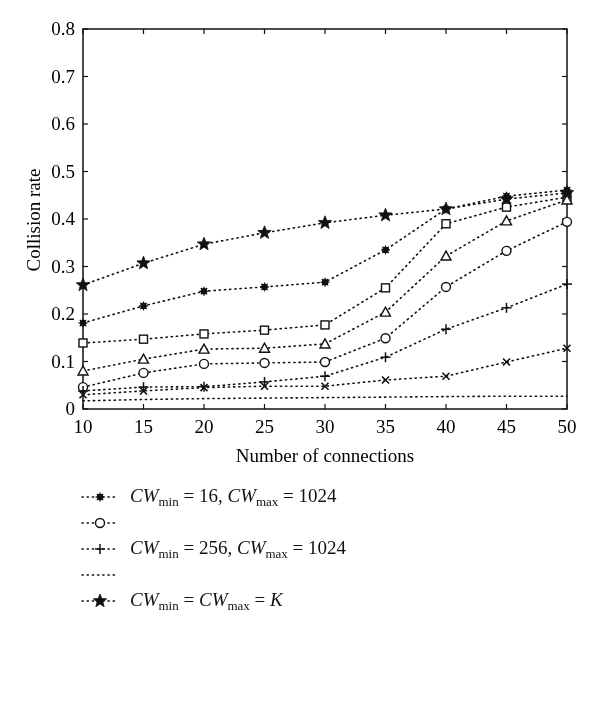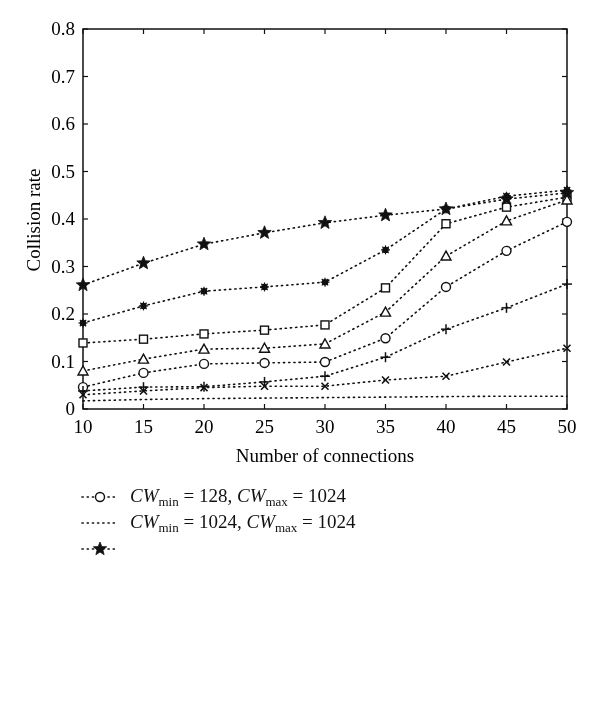--- a/index.html
+++ b/index.html
@@ -220,29 +220,47 @@
       </g>
     </g>
   <text id="ylabel" x="0" y="0" font-size="19" text-anchor="middle" font-family="Liberation Serif, DejaVu Serif, serif" transform="translate(40,220) rotate(-90)">Collision rate</text>
   <text id="xlabel" x="325" y="462" font-size="19" text-anchor="middle" font-family="Liberation Serif, DejaVu Serif, serif">Number of connections</text>
 </svg>
 
 <div id="legend">
     <div class="legend-row">
       <svg class="legend-swatch" viewBox="0 0 40 20">
         <line x1="2" y1="10" x2="38" y2="10" stroke="#111111" stroke-width="1.6" stroke-dasharray="1.2 4" stroke-linecap="round"></line>
+        <circle cx="20" cy="10" r="3.2" fill="#111111"></circle>
+        <line x1="15.5" y1="10" x2="24.5" y2="10" stroke="#111111" stroke-width="1.2"></line>
+        <line x1="16.818019484660535" y1="6.818019484660536" x2="23.181980515339465" y2="13.181980515339465" stroke="#111111" stroke-width="1.2"></line>
+        <line x1="20" y1="5.5" x2="20" y2="14.5" stroke="#111111" stroke-width="1.2"></line>
+        <line x1="23.181980515339465" y1="6.818019484660535" x2="16.818019484660535" y2="13.181980515339465" stroke="#111111" stroke-width="1.2"></line>
+      </svg>
+      <span class="legend-label"><i>CW</i><sub>min</sub> = 16, <i>CW</i><sub>max</sub> = 1024</span>
+    </div>
+    <div class="legend-row">
+      <svg class="legend-swatch" viewBox="0 0 40 20">
+        <line x1="2" y1="10" x2="38" y2="10" stroke="#111111" stroke-width="1.6" stroke-dasharray="1.2 4" stroke-linecap="round"></line>
         <circle cx="20" cy="10" r="4.5" fill="#fff" stroke="#111111" stroke-width="1.4"></circle>
       </svg>
-      <span class="legend-label"><i>CW</i><sub>min</sub> = 128, <i>CW</i><sub>max</sub> = 1024</span>
-    </div>
-    <div class="legend-row">
-      <svg class="legend-swatch" viewBox="0 0 40 20">
-        <line x1="2" y1="10" x2="38" y2="10" stroke="#111111" stroke-width="1.6" stroke-dasharray="1.2 4" stroke-linecap="round"></line>
-      </svg>
-      <span class="legend-label"><i>CW</i><sub>min</sub> = 1024, <i>CW</i><sub>max</sub> = 1024</span>
+    </div>
+    <div class="legend-row">
+      <svg class="legend-swatch" viewBox="0 0 40 20">
+        <line x1="2" y1="10" x2="38" y2="10" stroke="#111111" stroke-width="1.6" stroke-dasharray="1.2 4" stroke-linecap="round"></line>
+        <line x1="15" y1="10" x2="25" y2="10" stroke="#111111" stroke-width="1.5"></line>
+        <line x1="20" y1="5" x2="20" y2="15" stroke="#111111" stroke-width="1.5"></line>
+      </svg>
+      <span class="legend-label"><i>CW</i><sub>min</sub> = 256, <i>CW</i><sub>max</sub> = 1024</span>
+    </div>
+    <div class="legend-row">
+      <svg class="legend-swatch" viewBox="0 0 40 20">
+        <line x1="2" y1="10" x2="38" y2="10" stroke="#111111" stroke-width="1.6" stroke-dasharray="1.2 4" stroke-linecap="round"></line>
+      </svg>
     </div>
     <div class="legend-row">
       <svg class="legend-swatch" viewBox="0 0 40 20">
         <line x1="2" y1="10" x2="38" y2="10" stroke="#111111" stroke-width="1.6" stroke-dasharray="1.2 4" stroke-linecap="round"></line>
         <polygon points="20.0,3.0 21.8,7.6 26.7,7.8 22.9,10.9 24.1,15.7 20.0,13.0 15.9,15.7 17.1,10.9 13.3,7.8 18.2,7.6" fill="#111111" stroke="#111111" stroke-width="0.8"></polygon>
       </svg>
+      <span class="legend-label"><i>CW</i><sub>min</sub> = <i>CW</i><sub>max</sub> = <i>K</i></span>
     </div>
   </div>
 
 </body></html>

